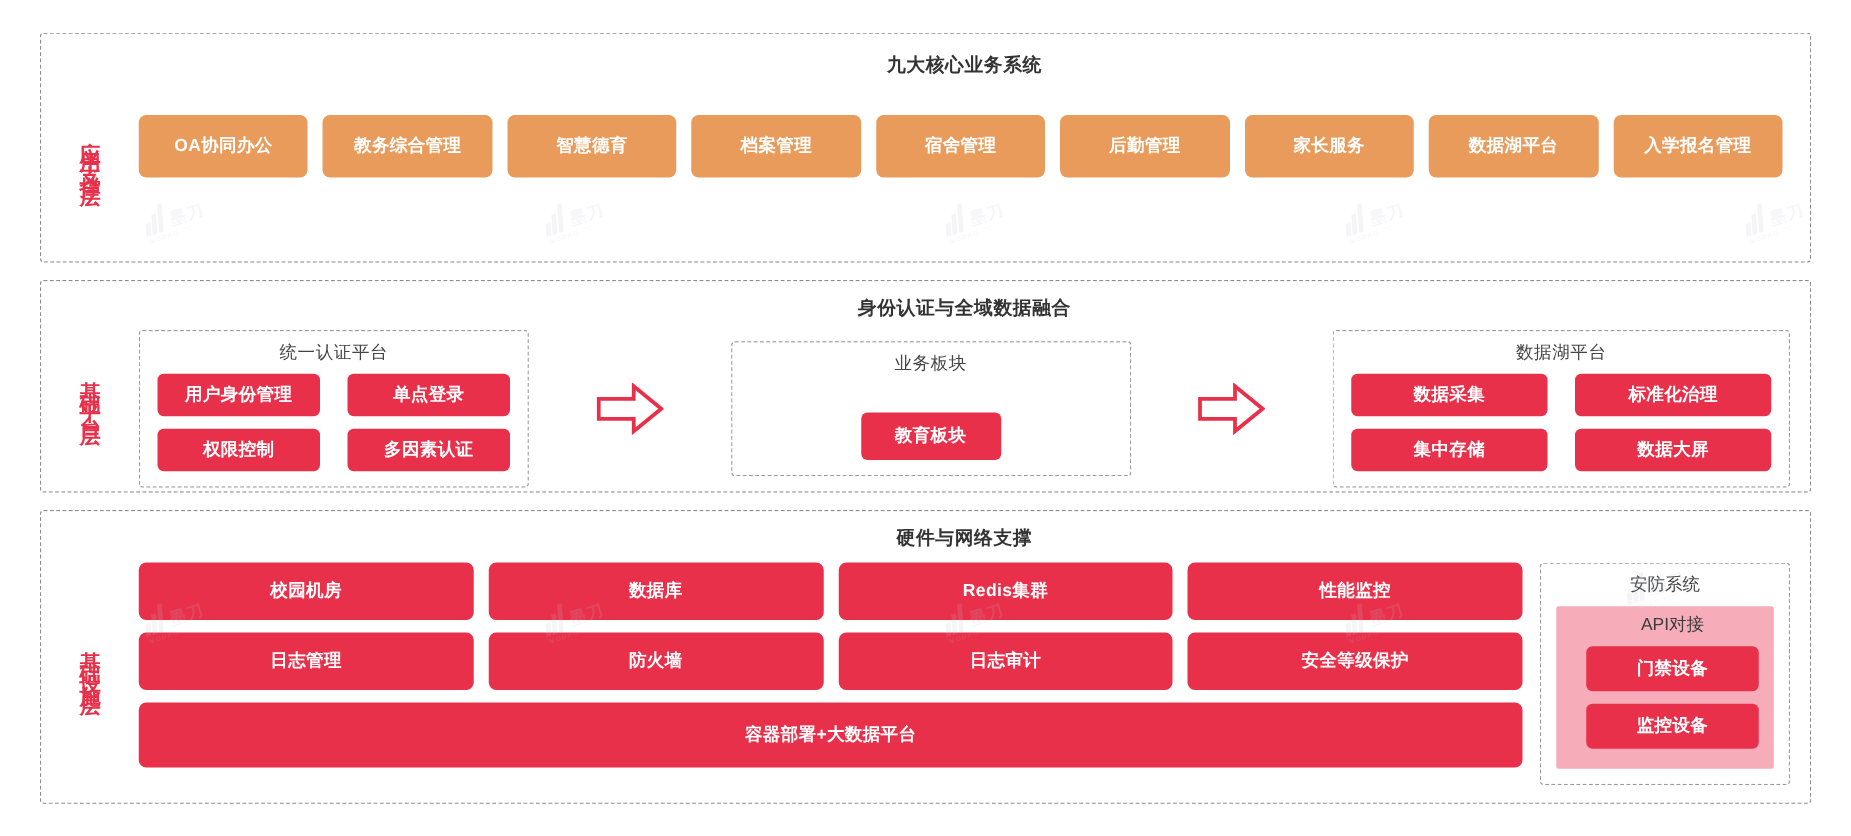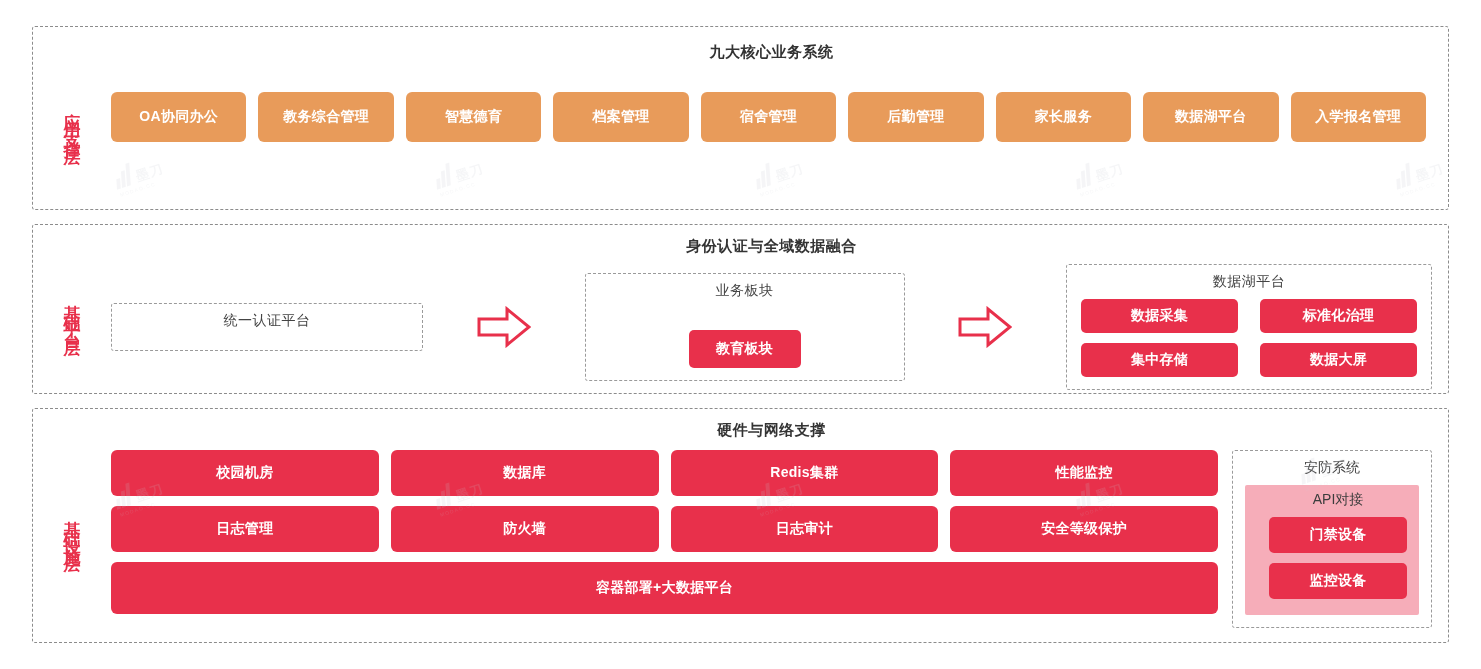--- a/index.html
+++ b/index.html
@@ -304,20 +304,26 @@
   </section>
 
   <section class="layer layer-2">
     <div class="layer-label">基础平台层</div>
     <div class="layer-body">
       <div class="layer-title">身份认证与全域数据融合</div>
       <div class="l2-cols">
 
         <div class="group-box auth-group">
           <div class="group-title">统一认证平台</div>
+          <div class="grid-2">
+            <div class="red-box">用户身份管理</div>
+            <div class="red-box">单点登录</div>
+            <div class="red-box">权限控制</div>
+            <div class="red-box">多因素认证</div>
+          </div>
         </div>
 
         <div class="arrow-cell">
           <svg class="arrow" viewBox="0 0 54 42">
             <polygon points="2,13 30,13 30,3 52,21 30,39 30,29 2,29" fill="none" stroke="#E8304B" stroke-width="3" stroke-linejoin="miter"></polygon>
           </svg>
         </div>
 
         <div class="group-box biz-group">
           <div class="group-title">业务板块</div>

